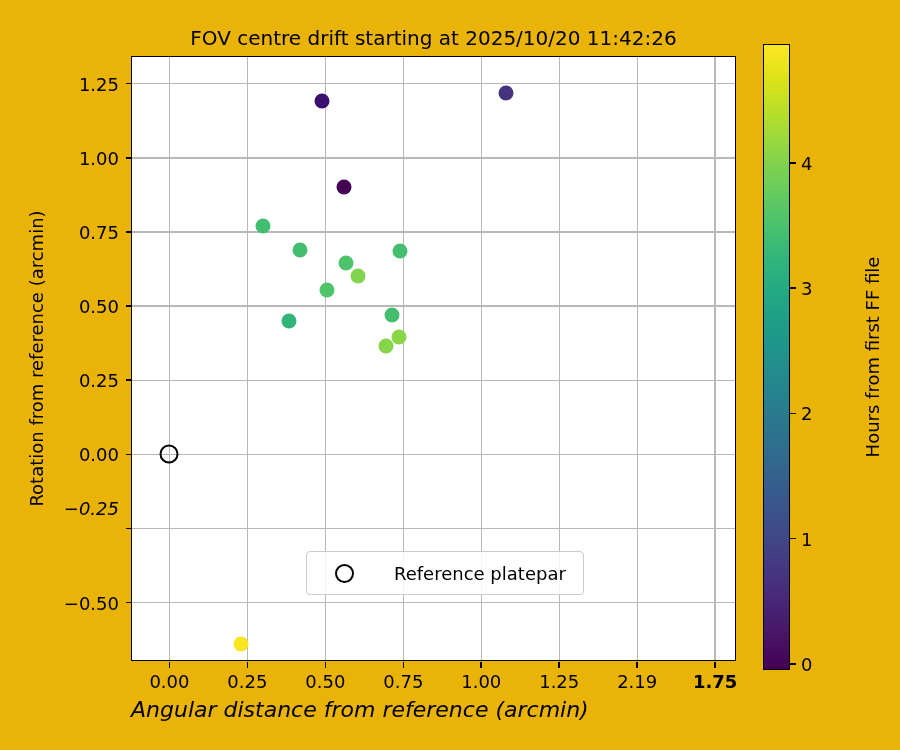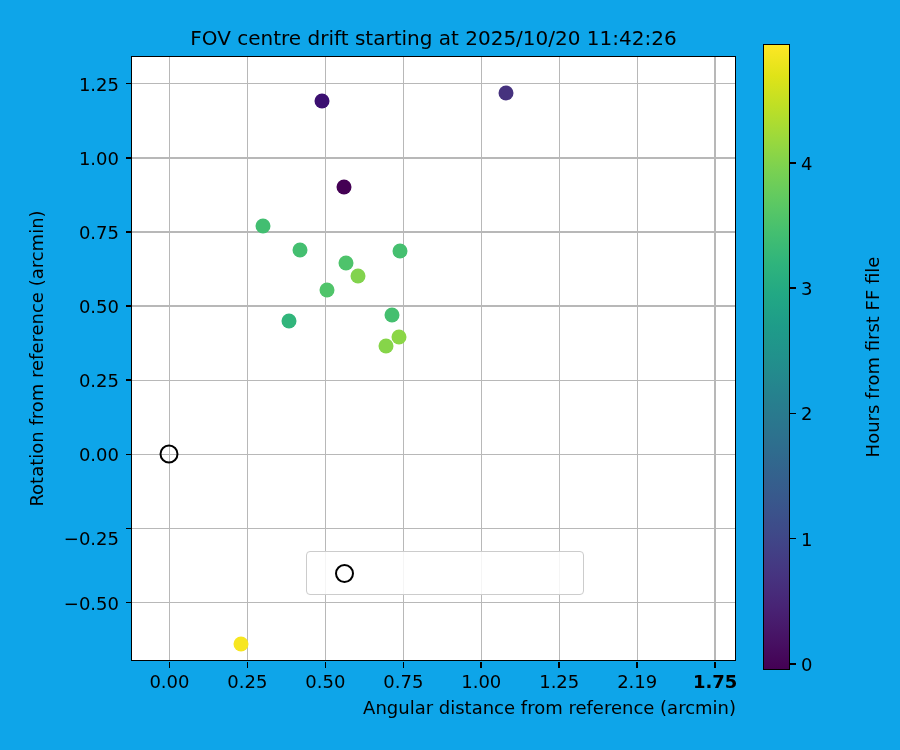--- a/index.html
+++ b/index.html
@@ -12,21 +12,21 @@
     height: 750px;
     font-family: "DejaVu Sans", sans-serif;
     overflow: hidden;
     position: relative;
   }
   #figure {
     position: absolute;
     left: 0; top: 0;
     width: 900px;
     height: 750px;
-    background: #0ea5e9;
+    background: #eab308;
   }
   #chart-title {
     position: absolute;
     left: 131px;
     top: 26px;
     width: 605px;
     text-align: center;
     font-size: 20px;
     color: #000000;
     white-space: nowrap;
@@ -83,23 +83,24 @@
     font-size: 18px;
     color: #000000;
     transform: translate(-100%, -50%);
     white-space: nowrap;
   }
   #xlabel {
     position: absolute;
     left: 131px;
     top: 697px;
     width: 605px;
-    text-align: right;
-    font-size: 18px;
-    color: #000000;
+    text-align: left;
+    font-size: 22px;
+    color: #000000;
+    font-style: italic;
   }
   #ylabel {
     position: absolute;
     left: 0px;
     top: 0px;
     width: 605px;
     text-align: center;
     font-size: 18px;
     color: #000000;
     transform-origin: 0 0;
@@ -250,40 +251,41 @@
       <div class="ticklabel-x" style="left: 349.278px;">1.00</div>
       <div class="tick-x" style="left: 426.442px;"></div>
       <div class="ticklabel-x" style="left: 427.242px;">1.25</div>
       <div class="tick-x" style="left: 504.406px;"></div>
       <div class="ticklabel-x" style="left: 505.206px;">2.19</div>
       <div class="tick-x" style="left: 582.37px;"></div>
       <div class="ticklabel-x" style="left: 583.17px; font-weight: bold;">1.75</div>
       <div class="tick-y" style="top: 544.886px;"></div>
       <div class="ticklabel-y" style="top: 545.686px; text-align: right;">−0.50</div>
       <div class="tick-y" style="top: 470.744px;"></div>
-      <div class="ticklabel-y" style="top: 481px;">−0.25</div>
+      <div class="ticklabel-y" style="top: 451px; font-style: italic;">−0.25</div>
       <div class="tick-y" style="top: 396.602px;"></div>
       <div class="ticklabel-y" style="top: 397.402px;">0.00</div>
       <div class="tick-y" style="top: 322.46px;"></div>
       <div class="ticklabel-y" style="top: 323.26px;">0.25</div>
       <div class="tick-y" style="top: 248.318px;"></div>
       <div class="ticklabel-y" style="top: 249.118px;">0.50</div>
       <div class="tick-y" style="top: 174.175px;"></div>
       <div class="ticklabel-y" style="top: 174.975px;">0.75</div>
       <div class="tick-y" style="top: 100.033px;"></div>
       <div class="ticklabel-y" style="top: 100.833px;">1.00</div>
       <div class="tick-y" style="top: 25.8912px;"></div>
       <div class="ticklabel-y" style="top: 26.6912px;">1.25</div>
     </div>
 
   <div id="xlabel">Angular distance from reference (arcmin)</div>
   <div id="ylabel">Rotation from reference (arcmin)</div>
 
   <div id="legend">
     <div id="legend-marker"></div>
+    <div id="legend-label">Reference platepar</div>
   </div>
 
   <div id="colorbar-wrap">
     <div id="colorbar" style="background: linear-gradient(to top, rgb(68, 1, 84), rgb(71, 19, 101), rgb(72, 36, 117), rgb(70, 52, 128), rgb(65, 68, 135), rgb(59, 82, 139), rgb(53, 95, 141), rgb(47, 108, 142), rgb(42, 120, 142), rgb(37, 132, 142), rgb(33, 145, 140), rgb(30, 156, 137), rgb(34, 168, 132), rgb(47, 180, 124), rgb(68, 191, 112), rgb(94, 201, 98), rgb(122, 209, 81), rgb(155, 217, 60), rgb(189, 223, 38), rgb(223, 227, 24), rgb(253, 231, 37));"></div>
   <div class="cb-tick" style="top: 618.94px;"></div>
       <div class="cb-ticklabel" style="top: 619.74px;">0</div>
       <div class="cb-tick" style="top: 493.74px;"></div>
       <div class="cb-ticklabel" style="top: 494.54px;">1</div>
       <div class="cb-tick" style="top: 368.54px;"></div>
       <div class="cb-ticklabel" style="top: 369.34px;">2</div>

